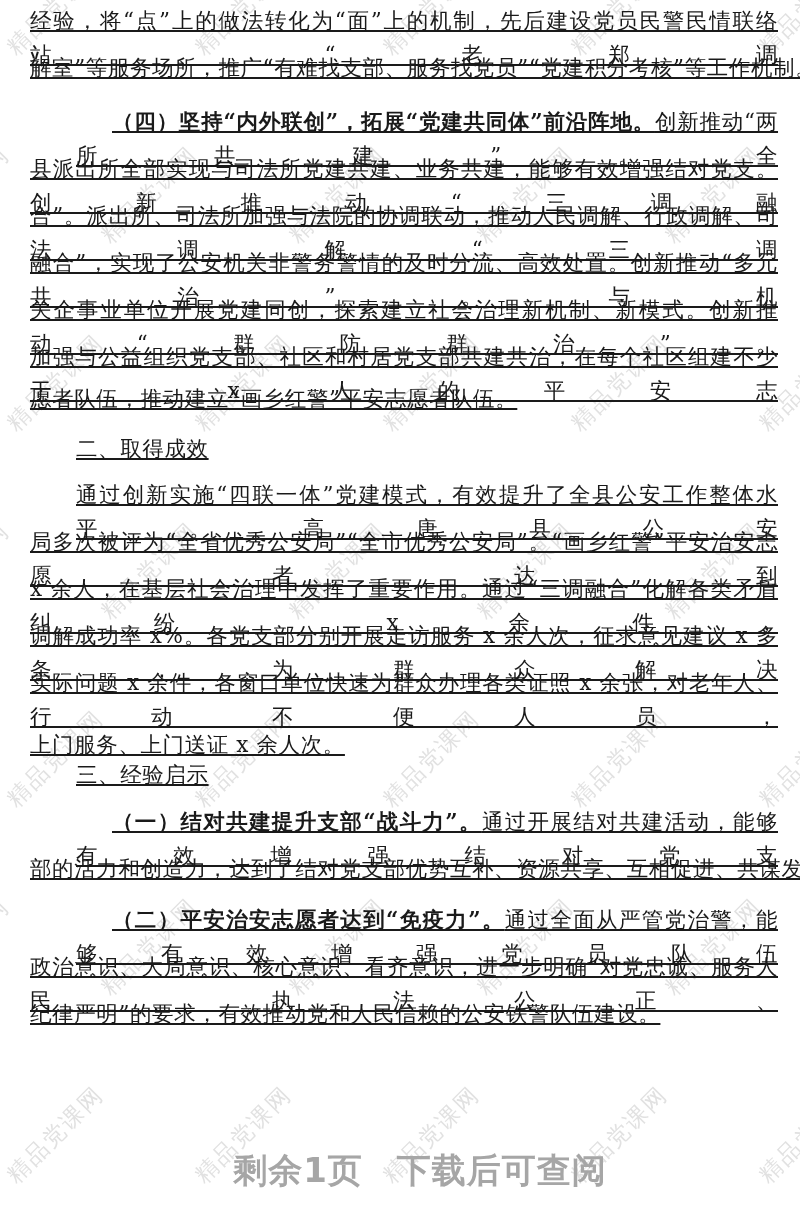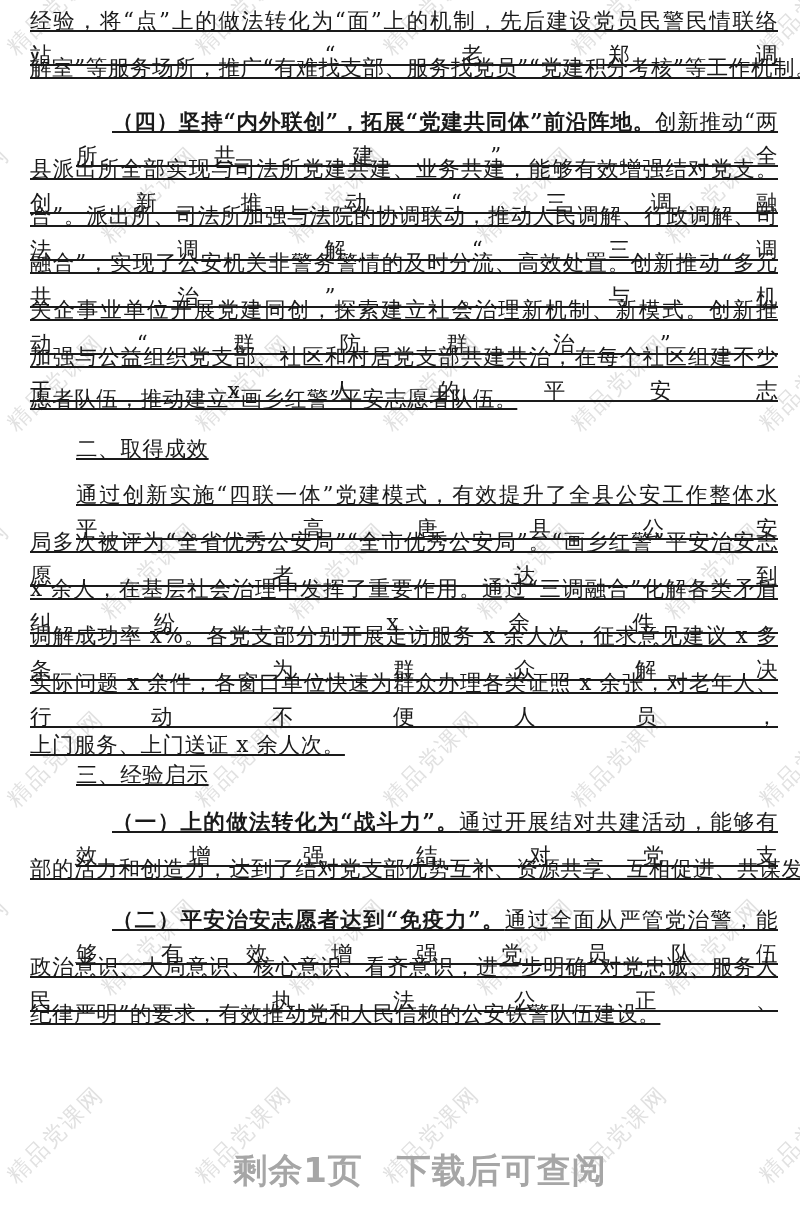--- a/index.html
+++ b/index.html
@@ -144,21 +144,21 @@
       <div class="doc-line justify" style="top: 340px;"><span class="seg">加强与公益组织党支部、社区和村居党支部共建共治，在每个社区组建不少于 x 人的平安志</span></div>
       <div class="doc-line short" style="top: 382px;"><span class="seg">愿者队伍，推动建立“画乡红警”平安志愿者队伍。</span></div>
       <div class="doc-line indent short" style="top: 432px;"><span class="seg">二、取得成效</span></div>
       <div class="doc-line justify" style="top: 525px;"><span class="seg">局多次被评为“全省优秀公安局”“全市优秀公安局”。“画乡红警”平安治安志愿者达到</span></div>
       <div class="doc-line indent justify" style="top: 478px;"><span class="seg">通过创新实施“四联一体”党建模式，有效提升了全县公安工作整体水平。高唐县公安</span></div>
       <div class="doc-line justify" style="top: 572px;"><span class="seg">x 余人，在基层社会治理中发挥了重要作用。通过“三调融合”化解各类矛盾纠纷 x 余件，</span></div>
       <div class="doc-line justify" style="top: 619px;"><span class="seg">调解成功率 x%。各党支部分别开展走访服务 x 余人次，征求意见建议 x 多条，为群众解决</span></div>
       <div class="doc-line justify" style="top: 666px;"><span class="seg">实际问题 x 余件，各窗口单位快速为群众办理各类证照 x 余张，对老年人、行动不便人员，</span></div>
       <div class="doc-line short" style="top: 708px; margin-top: 20px;"><span class="seg">上门服务、上门送证 x 余人次。</span></div>
       <div class="doc-line indent short" style="top: 758px;"><span class="seg">三、经验启示</span></div>
-      <div class="doc-line indent justify" style="top: 805px;"><span class="b seg">（一）上的做法转化为“战斗力”。</span><span class="seg">通过开展结对共建活动，能够有效增强结对党支</span></div>
+      <div class="doc-line indent justify" style="top: 805px;"><span class="b seg">（一）结对共建提升支部“战斗力”。</span><span class="seg">通过开展结对共建活动，能够有效增强结对党支</span></div>
       <div class="doc-line short" style="top: 852px;"><span class="seg">部的活力和创造力，达到了结对党支部优势互补、资源共享、互相促进、共谋发展的目的。</span></div>
       <div class="doc-line indent justify" style="top: 903px;"><span class="b seg">（二）平安治安志愿者达到“免疫力”。</span><span class="seg">通过全面从严管党治警，能够有效增强党员队伍</span></div>
       <div class="doc-line justify" style="top: 950px;"><span class="seg">政治意识、大局意识、核心意识、看齐意识，进一步明确“对党忠诚、服务人民、执法公正、</span></div>
       <div class="doc-line short" style="top: 997px;"><span class="seg">纪律严明”的要求，有效推动党和人民信赖的公安铁警队伍建设。</span></div>
     </div>
 
   <div id="footer-notice">
     <span>剩余1页</span><span class="gap"></span><span>下载后可查阅</span>
   </div>
 

